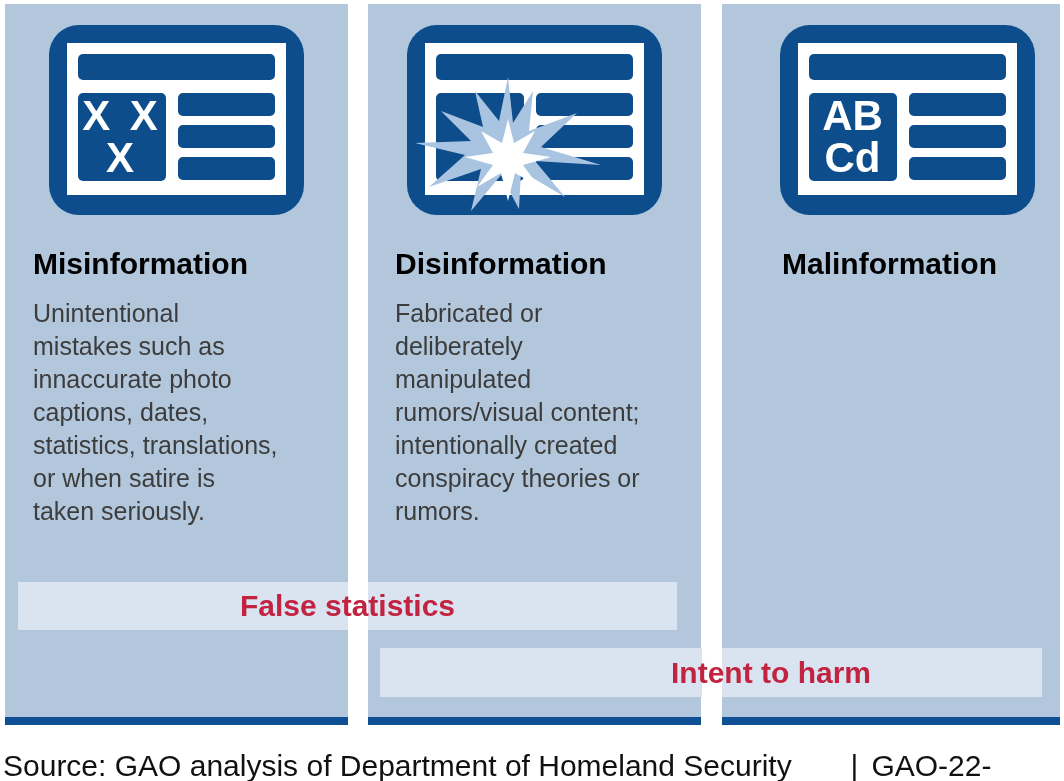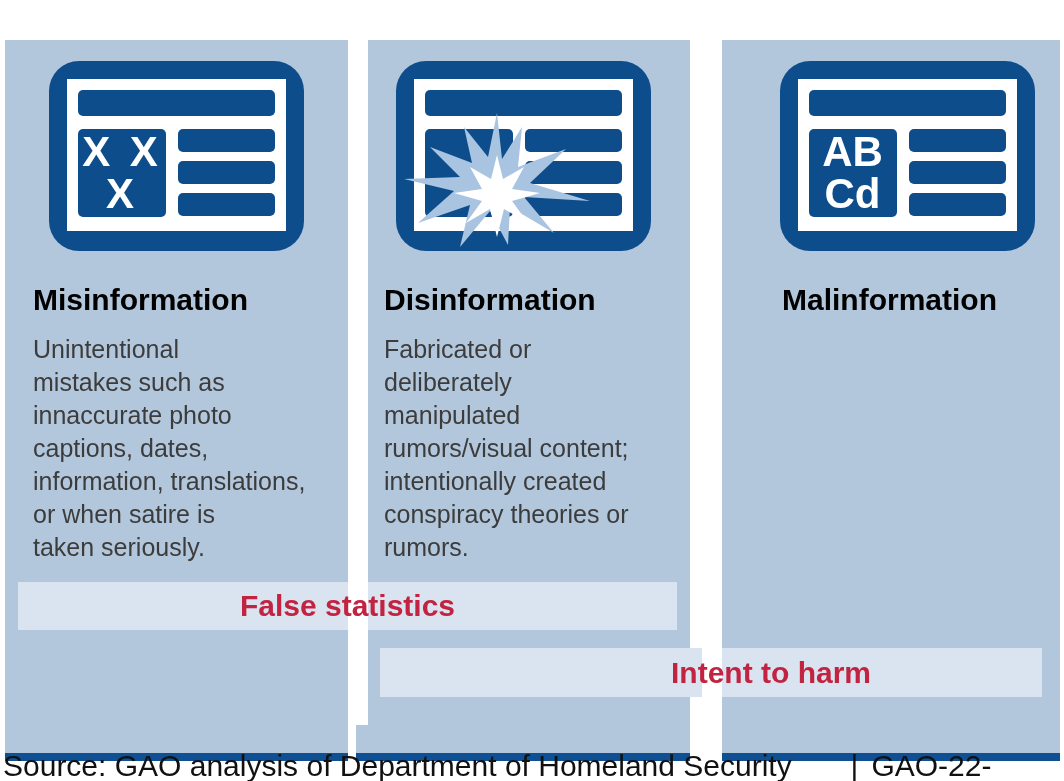--- a/index.html
+++ b/index.html
@@ -7,24 +7,24 @@
   body {
     width: 1064px; height: 781px;
     font-family: "Liberation Sans", sans-serif;
     position: relative; overflow: hidden;
   }
   .wrap { position: relative; width: 1064px; height: 781px; background: #ffffff; }
 
   
   .col {
     position: absolute; top: 4px; height: 721px;
-    background: #b2c7dc; z-index: 1; margin-top: 36px;
+    background: #b2c7dc; z-index: 1;
   }
   .col-1 { left: 5px;   width: 343px; }
-  .col-2 { left: 356px; width: 334px; }
+  .col-2 { left: 367px; width: 334px; }
   .col-3 { left: 722px; width: 338px; padding-left: 32px; }
   .footer-bar {
     position: absolute; left: 0; bottom: 0; width: 100%; height: 8px;
     background: #0f5094;
   }
 
   
   .icon-frame {
     position: relative; margin: 21px auto 0 auto;
     width: 255px; height: 190px;
@@ -102,21 +102,21 @@
             <div class="bar"></div>
           </div>
         </div>
       </div>
     </div>
     <h2>Misinformation</h2>
     <p>Unintentional
 mistakes such as
 innaccurate photo
 captions, dates,
-information, translations,
+statistics, translations,
 or when satire is
 taken seriously.</p>
     <div class="footer-bar"></div>
   </section>
 
   <section class="col col-2">
     <div class="icon-frame">
       <div class="paper">
         <div class="hbar"></div>
         <div class="paper-row">

